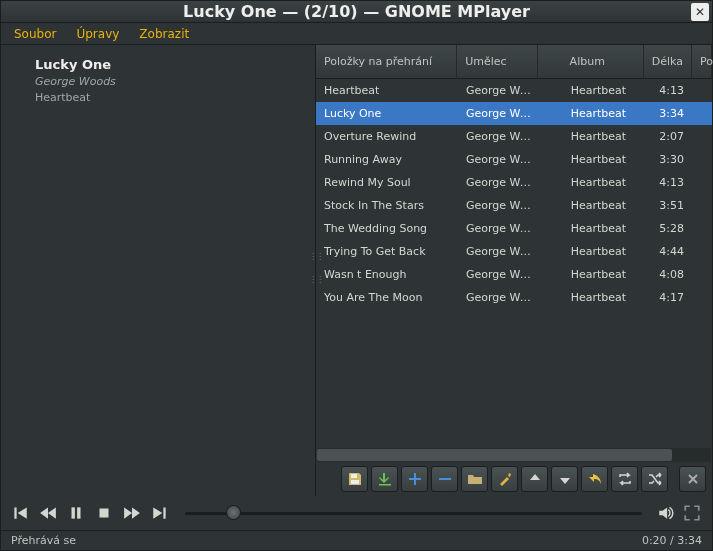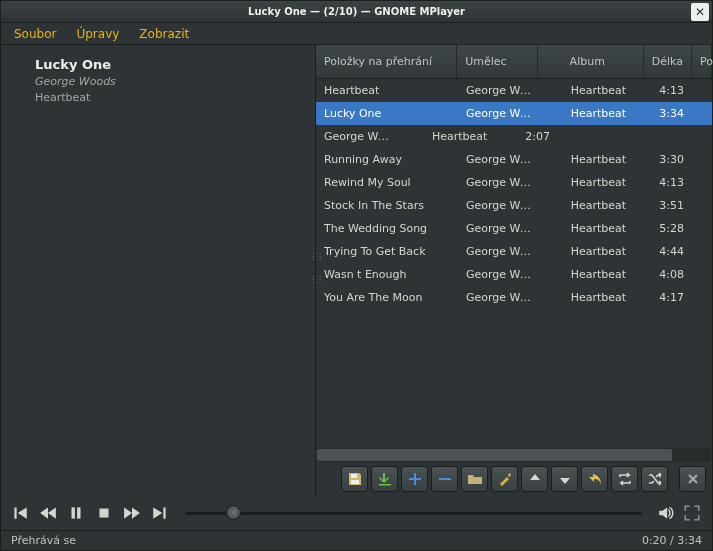--- a/index.html
+++ b/index.html
@@ -8,21 +8,21 @@
     background: #2e3436; color: #d3d7cf;
     font-family: "DejaVu Sans", sans-serif; font-size: 12px;
     overflow: hidden;
   }
   .window { display: flex; flex-direction: column; height: 100%; border: 1px solid #1a1e1f; }
   .titlebar {
     height: 22px; background: linear-gradient(#3a4244,#2e3436);
     display: flex; align-items: center; justify-content: center;
     position: relative; border-bottom: 1px solid #1a1e1f;
   }
-  .titlebar .title { color: #eeeeec; font-size: 10px; font-weight: bold; }
+  .titlebar .title { color: #eeeeec; font-size: 16px; font-weight: bold; }
   .titlebar .closebtn {
     position: absolute; right: 3px; top: 2px; width: 18px; height: 18px;
     background: #eeeeec; color: #2e3436; display:flex;align-items:center;justify-content:center;
     border-radius: 2px; cursor: pointer; font-weight: bold;
   }
   .menubar {
     height: 22px; background: #2e3436; display: flex; align-items: center;
     padding: 0 4px; gap: 2px; border-bottom: 1px solid #1a1e1f;
   }
   .menubar .menuitem { padding: 3px 9px; cursor: pointer; color:#eab308; }
@@ -145,20 +145,21 @@
               <div class="col-num"></div>
             </div>
             <div class="row selected">
               <div class="col-title">Lucky One</div>
               <div class="col-artist">George Woods</div>
               <div class="col-album">Heartbeat</div>
               <div class="col-len">3:34</div>
               <div class="col-num"></div>
             </div>
             <div class="row">
+              <div class="col-title">Overture Rewind</div>
               <div class="col-artist">George Woods</div>
               <div class="col-album">Heartbeat</div>
               <div class="col-len">2:07</div>
               <div class="col-num"></div>
             </div>
             <div class="row">
               <div class="col-title">Running Away</div>
               <div class="col-artist">George Woods</div>
               <div class="col-album">Heartbeat</div>
               <div class="col-len">3:30</div>

